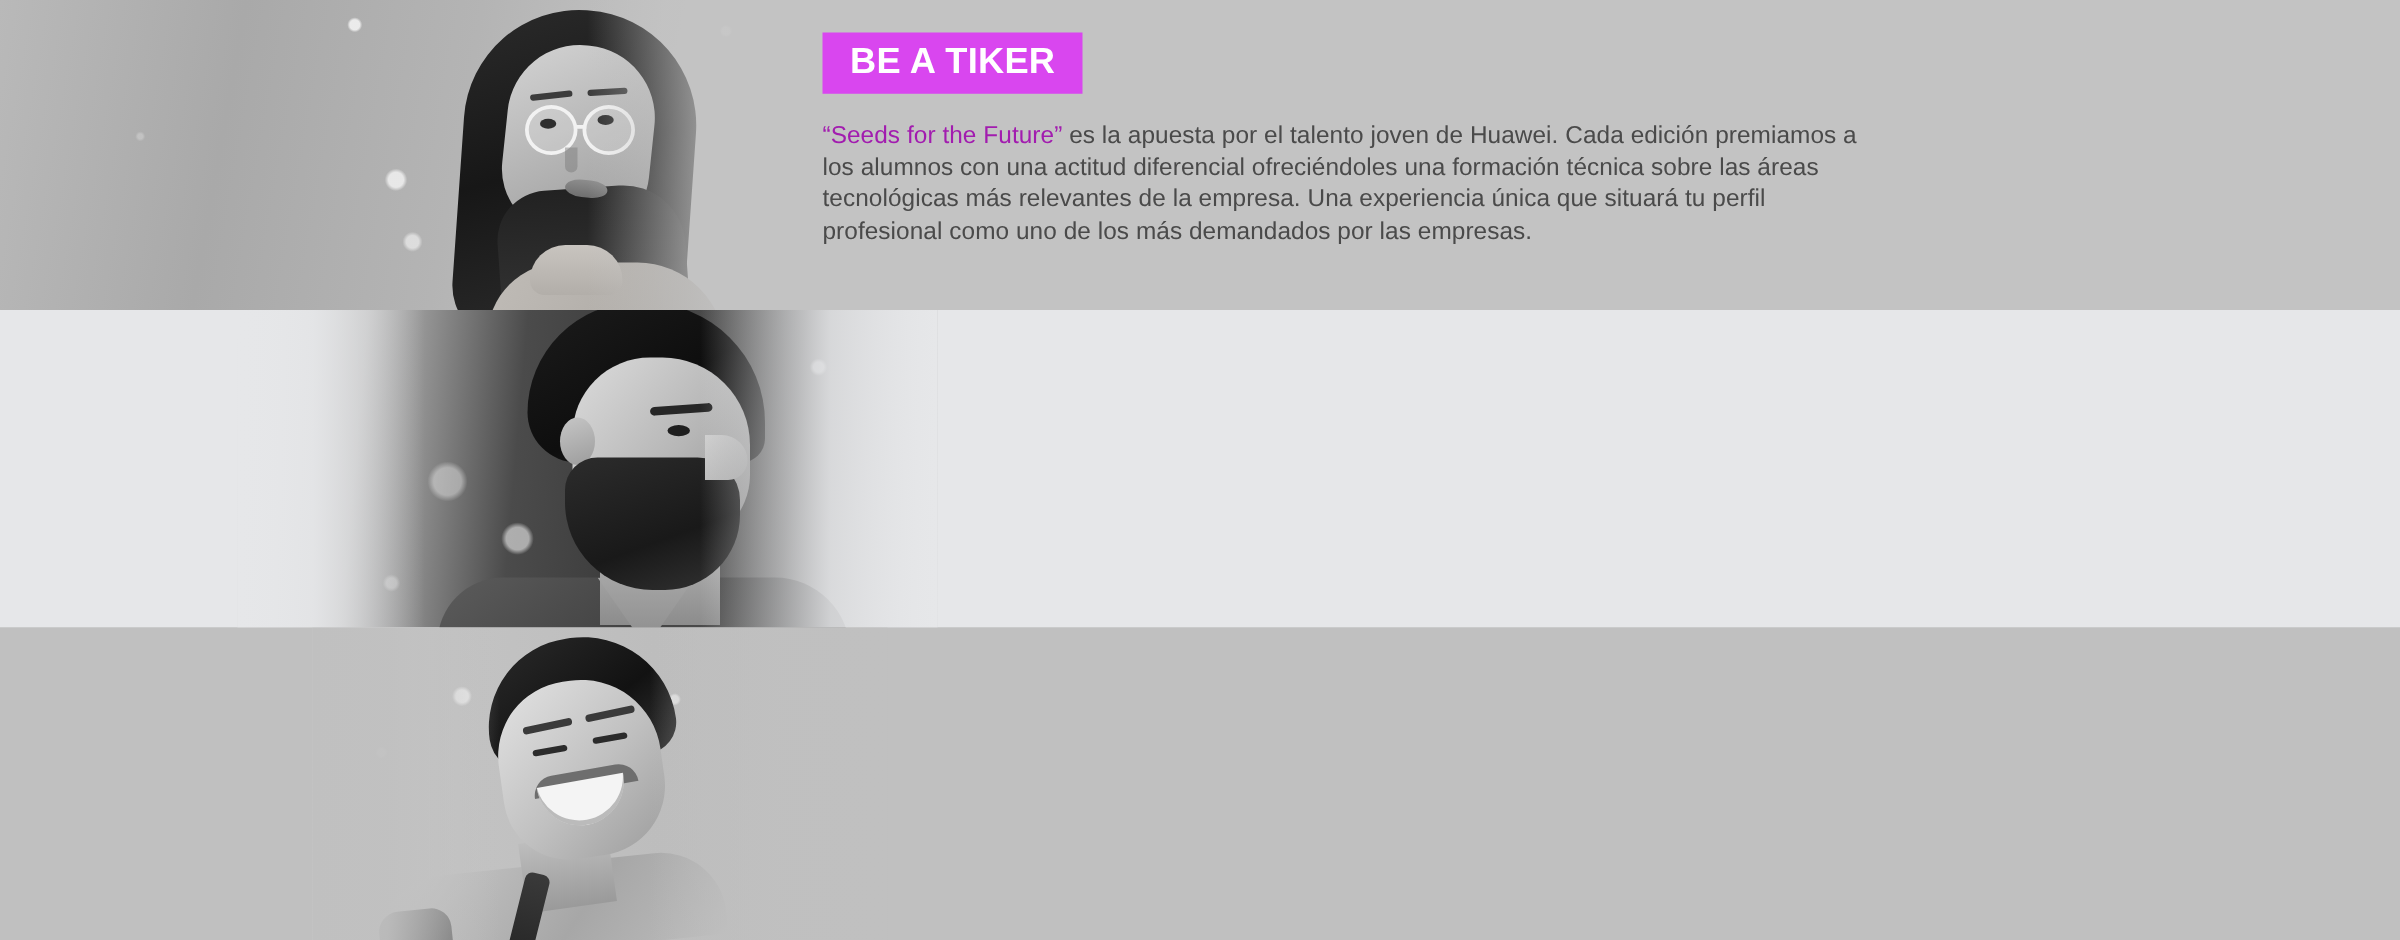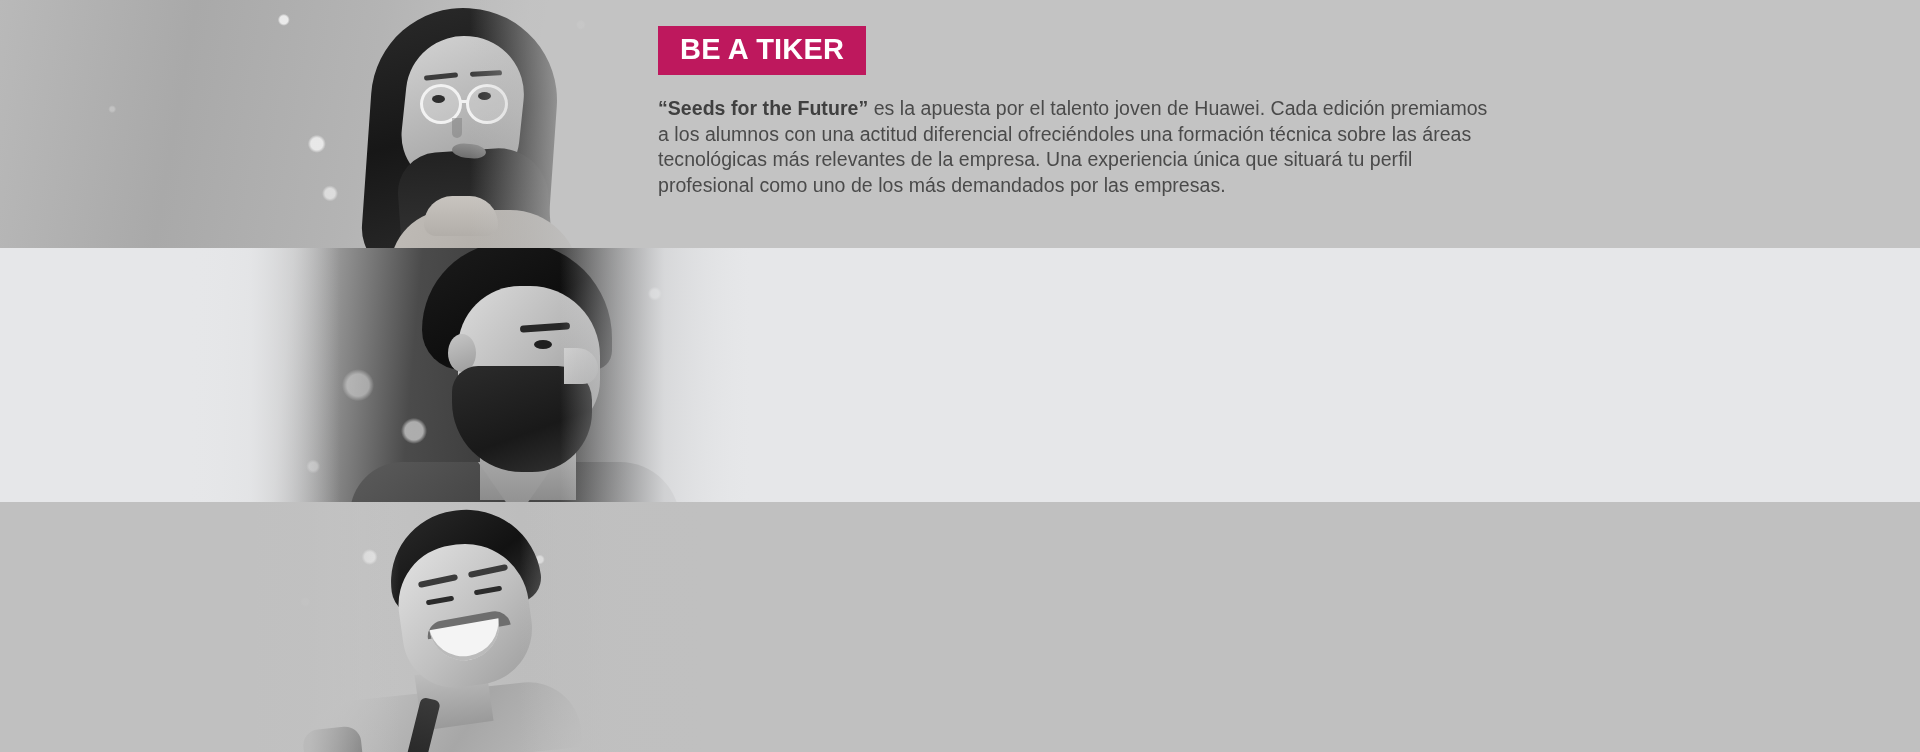--- a/index.html
+++ b/index.html
@@ -199,37 +199,37 @@
   }
   .ph-2-fade-l { background:linear-gradient(270deg, rgba(230,231,233,0) 0%, rgba(230,231,233,.9) 60%, #e6e7e9 100%); }
   .ph-3-fade-l { background:linear-gradient(270deg, rgba(192,192,192,0) 0%, rgba(192,192,192,.9) 60%, #c0c0c0 100%); }
 
   
   .content { position:absolute; z-index:10; }
   .c1 { left:658px; top:26px;  width:830px; }
 
   .badge {
     display:inline-block;
-    background:#be185d;
+    background:#d946ef;
     color:#ffffff;
     font-size:29px;
     font-weight:700;
     letter-spacing:.2px;
     line-height:1;
     padding:9px 22px 11px 22px;
   }
   .desc {
     margin-top:21px;
     color:#4a4a4a;
     font-size:19.5px;
     line-height:25.5px;
     font-weight:400;
     letter-spacing:.05px;
   }
-  .desc b { font-weight:700; color:#404040; }
+  .desc b { font-weight:400; color:#a21caf; }
 </style>
 </head>
 <body>
 
 <div class="page">
 
   <section class="band band-1">
     <div class="photo photo-1">
       <div class="ph-bg ph-1-bg"></div>
       <div class="sil p1-hair"></div>

